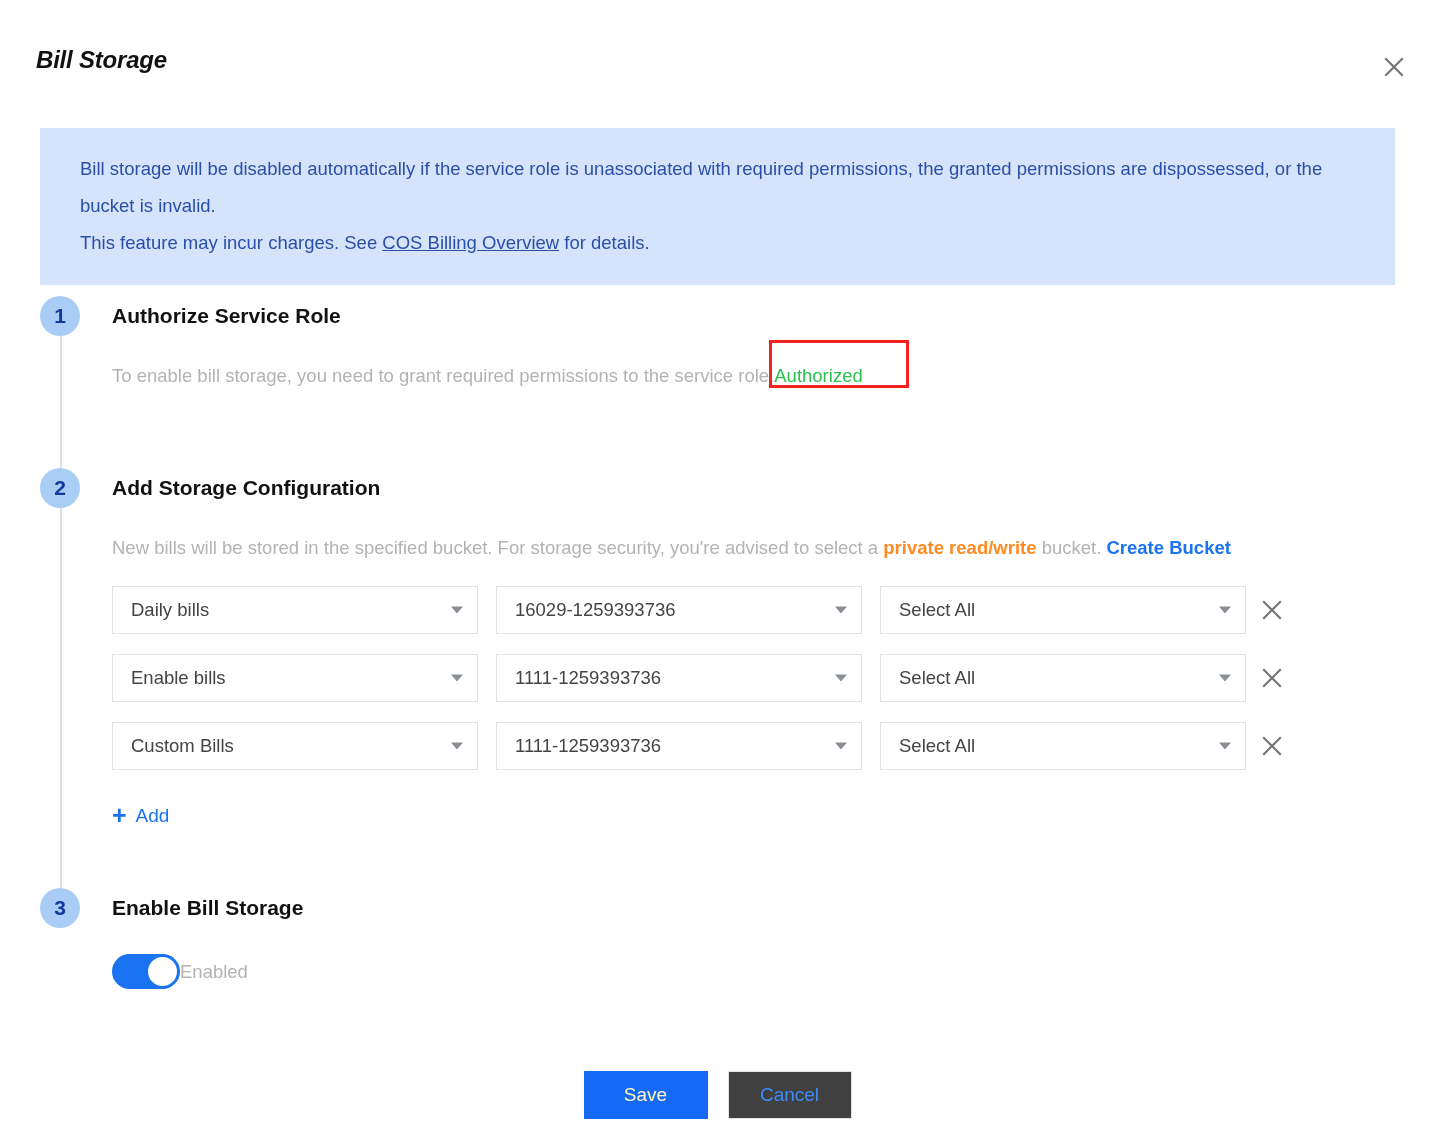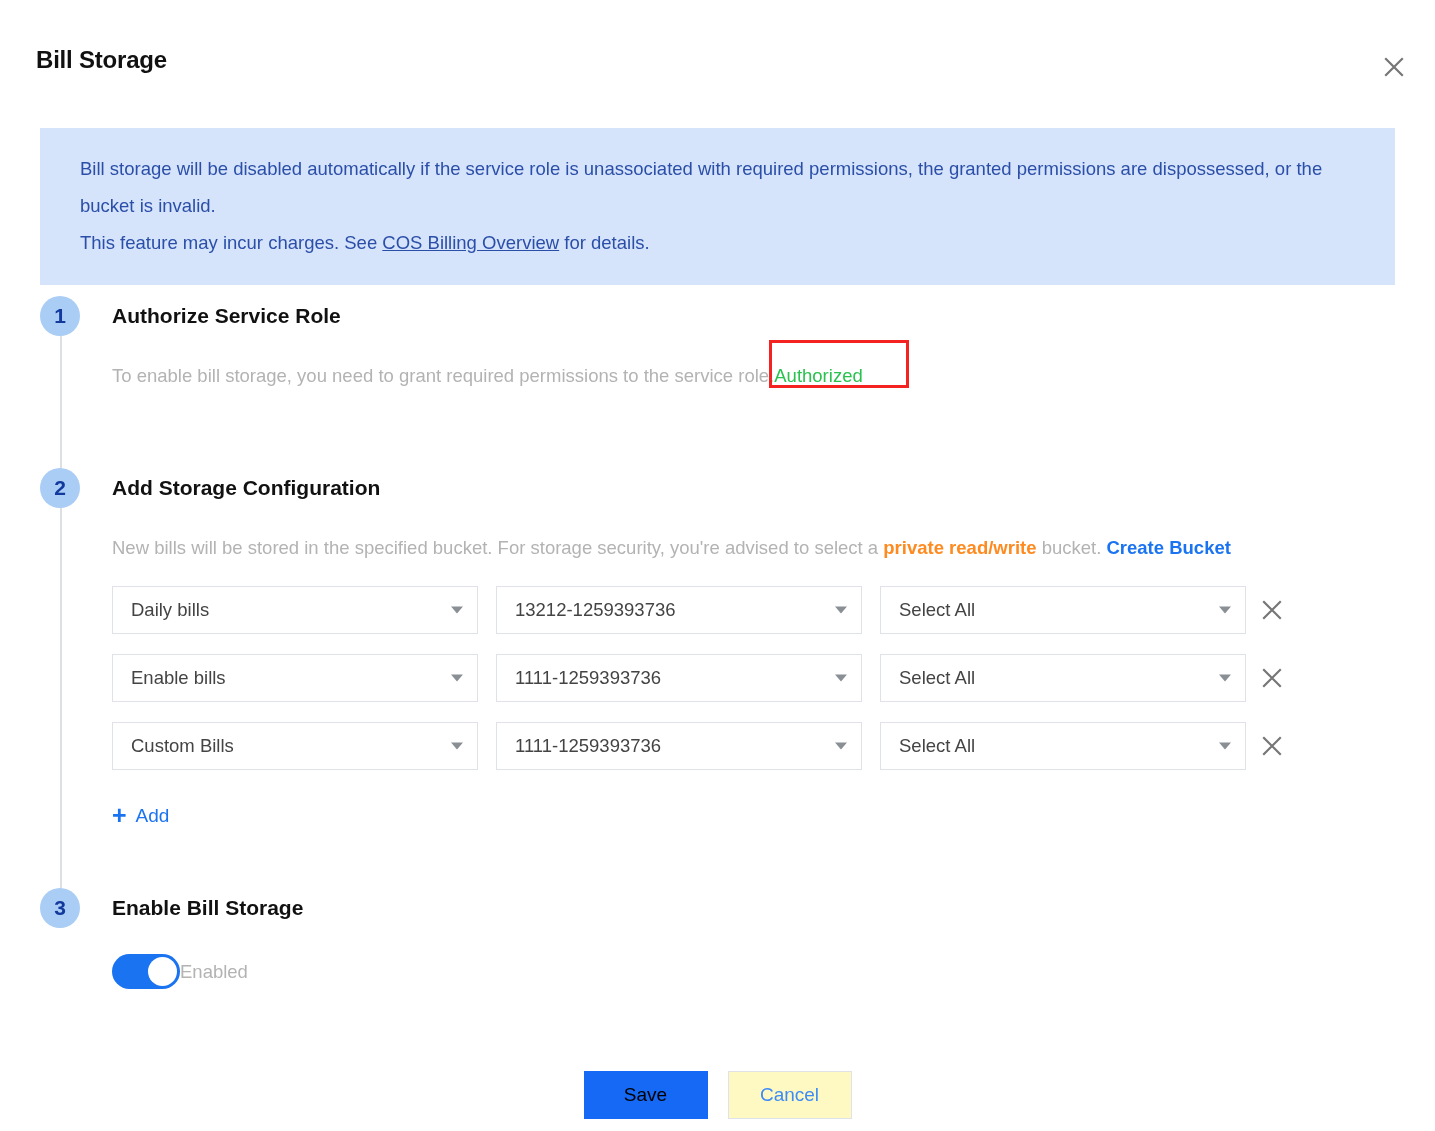--- a/index.html
+++ b/index.html
@@ -18,20 +18,21 @@
 
   
   .dialog-title {
     position: absolute;
     left: 36px;
     top: 46px;
     font-size: 24px;
     font-weight: bold;
     color: #111111;
     letter-spacing: -0.2px;
+    font-style: italic;
   }
   .close-btn {
     position: absolute;
     right: 24px;
     top: 50px;
     width: 34px;
     height: 34px;
     display: flex;
     align-items: center;
     justify-content: center;
@@ -246,25 +247,25 @@
     font-size: 19px;
     display: flex;
     align-items: center;
     justify-content: center;
     box-sizing: border-box;
     cursor: pointer;
     border: 1px solid transparent;
   }
   .btn-primary {
     background: #1569f5;
-    color: #000000;
+    color: #fef9c3;
     border-color: #1569f5;
   }
   .btn-secondary {
-    background: #fef9c3;
+    background: #404040;
     color: #3d8bf7;
     border-color: #dfe2e6;
   }
 </style>
 </head>
 <body>
 
 <div class="dialog-title">Bill Storage</div>
 
 <div class="close-btn">
@@ -300,21 +301,21 @@
     </div>
 
     <div class="config-rows">
 
       <div class="config-row">
         <div class="select-box w1">
           <span>Daily bills</span>
           <span class="caret"></span>
         </div>
         <div class="select-box w2">
-          <span>13212-1259393736</span>
+          <span>16029-1259393736</span>
           <span class="caret"></span>
         </div>
         <div class="select-box w3">
           <span>Select All</span>
           <span class="caret"></span>
         </div>
         <div class="row-delete">
           <svg width="22" height="22" viewBox="0 0 22 22" aria-hidden="true">
             <path d="M3 3 L19 19 M19 3 L3 19" stroke="#767676" stroke-width="2.2" fill="none" stroke-linecap="square"></path>
           </svg>

